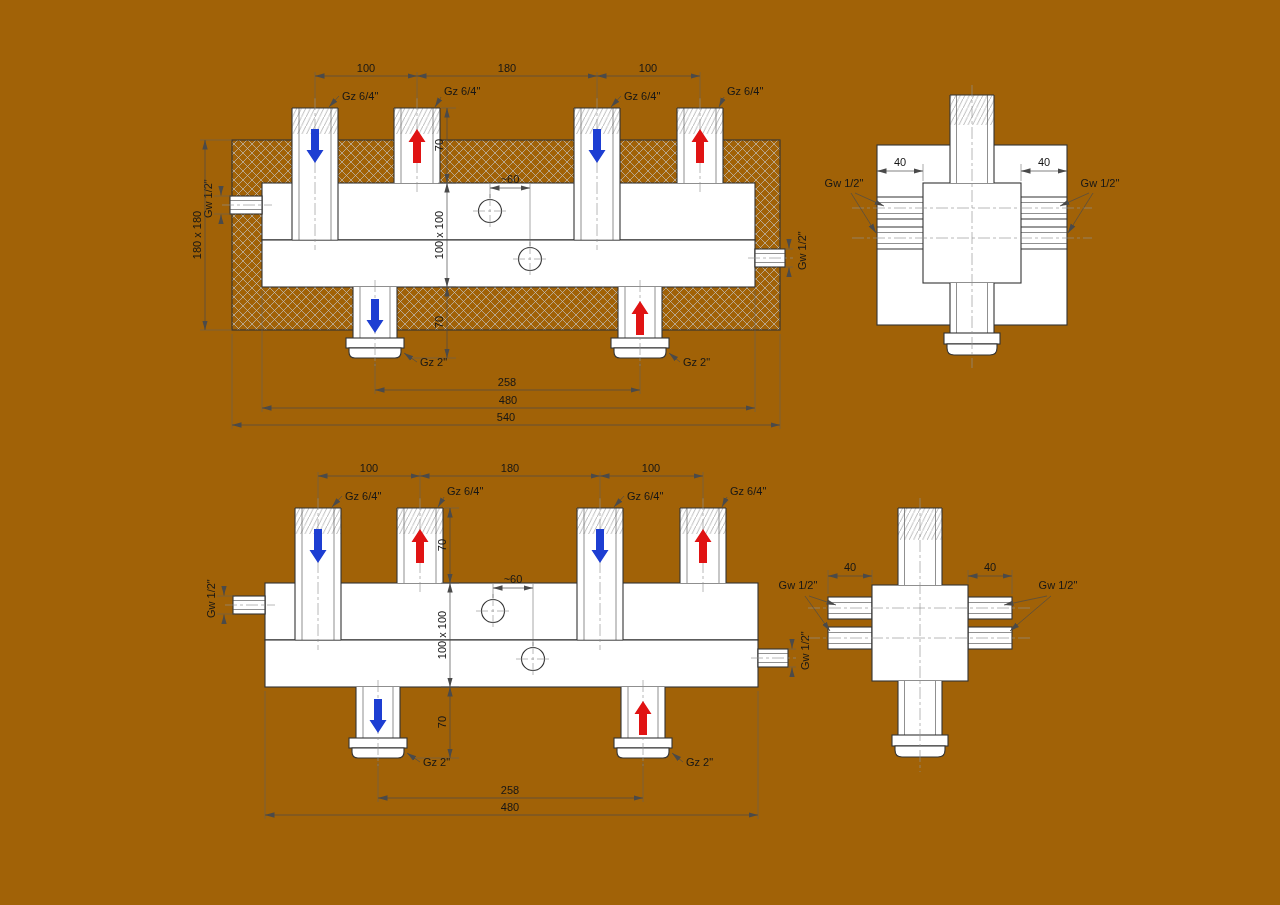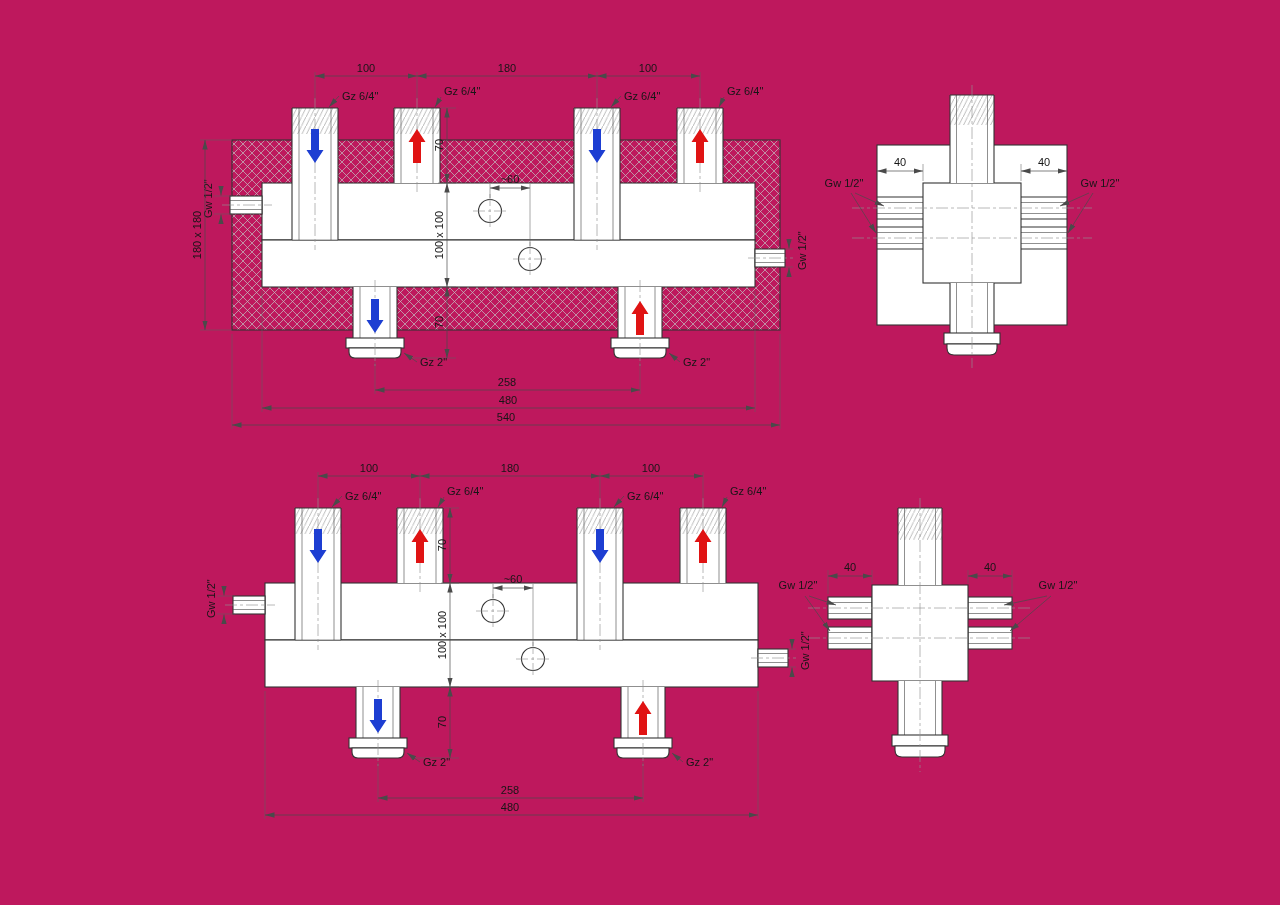--- a/index.html
+++ b/index.html
@@ -1,16 +1,16 @@
 <!DOCTYPE html>
 <html><head>
 <meta charset="utf-8">
 <style>
   html,body{margin:0;padding:0;background:#fff}
-  .stage{width:1280px;height:905px;background:#be185d;overflow:hidden}
+  .stage{width:1280px;height:905px;background:#a16207;overflow:hidden}
   svg{display:block}
   text{font-family:"Liberation Sans",sans-serif;font-size:11px;fill:#161616}
   .tc{text-anchor:middle}
   .olw{fill:#fff;stroke:#333;stroke-width:1.1}
   .ol{fill:none;stroke:#333;stroke-width:1.1}
   line.ol2{stroke:#333;stroke-width:1.1}
   line.thin{stroke:#444;stroke-width:.6}
   .cl{stroke:#919191;stroke-width:.65;stroke-dasharray:12 3 3 3;fill:none}
   line.extl{stroke:#616161;stroke-width:.55}
   .dim{stroke:#4a4a4a;stroke-width:.7;marker-start:url(#arr);marker-end:url(#arr)}

